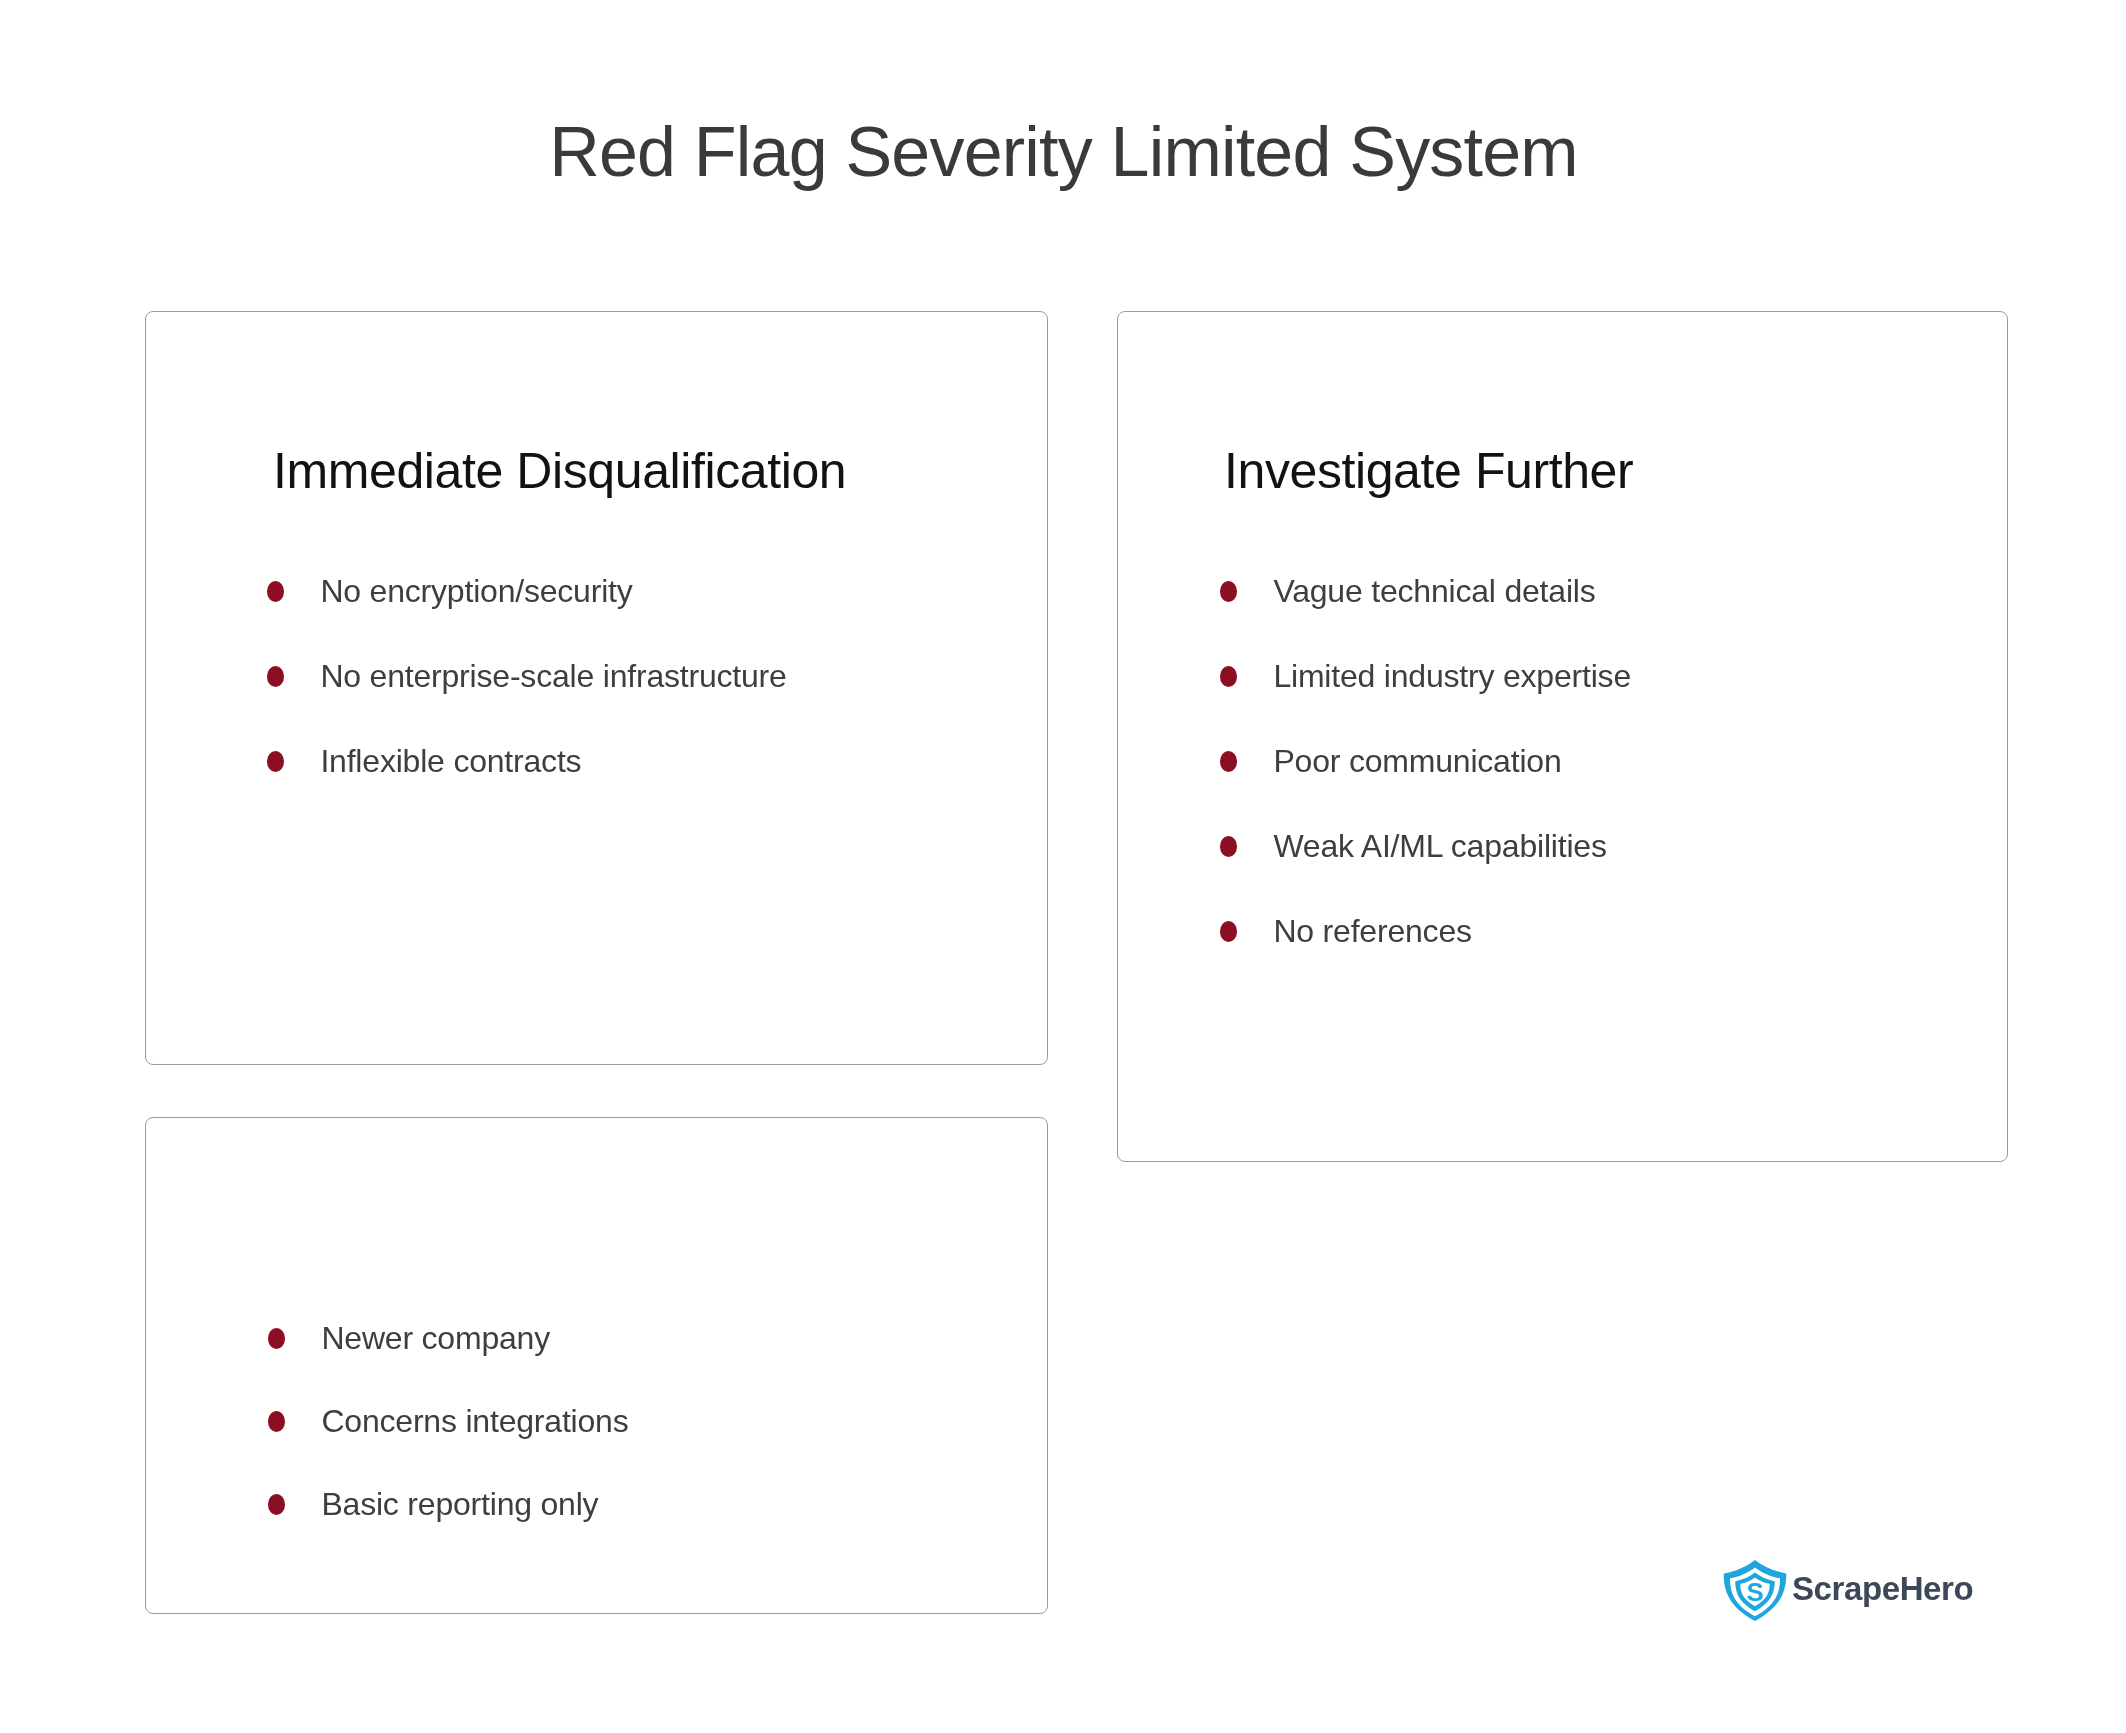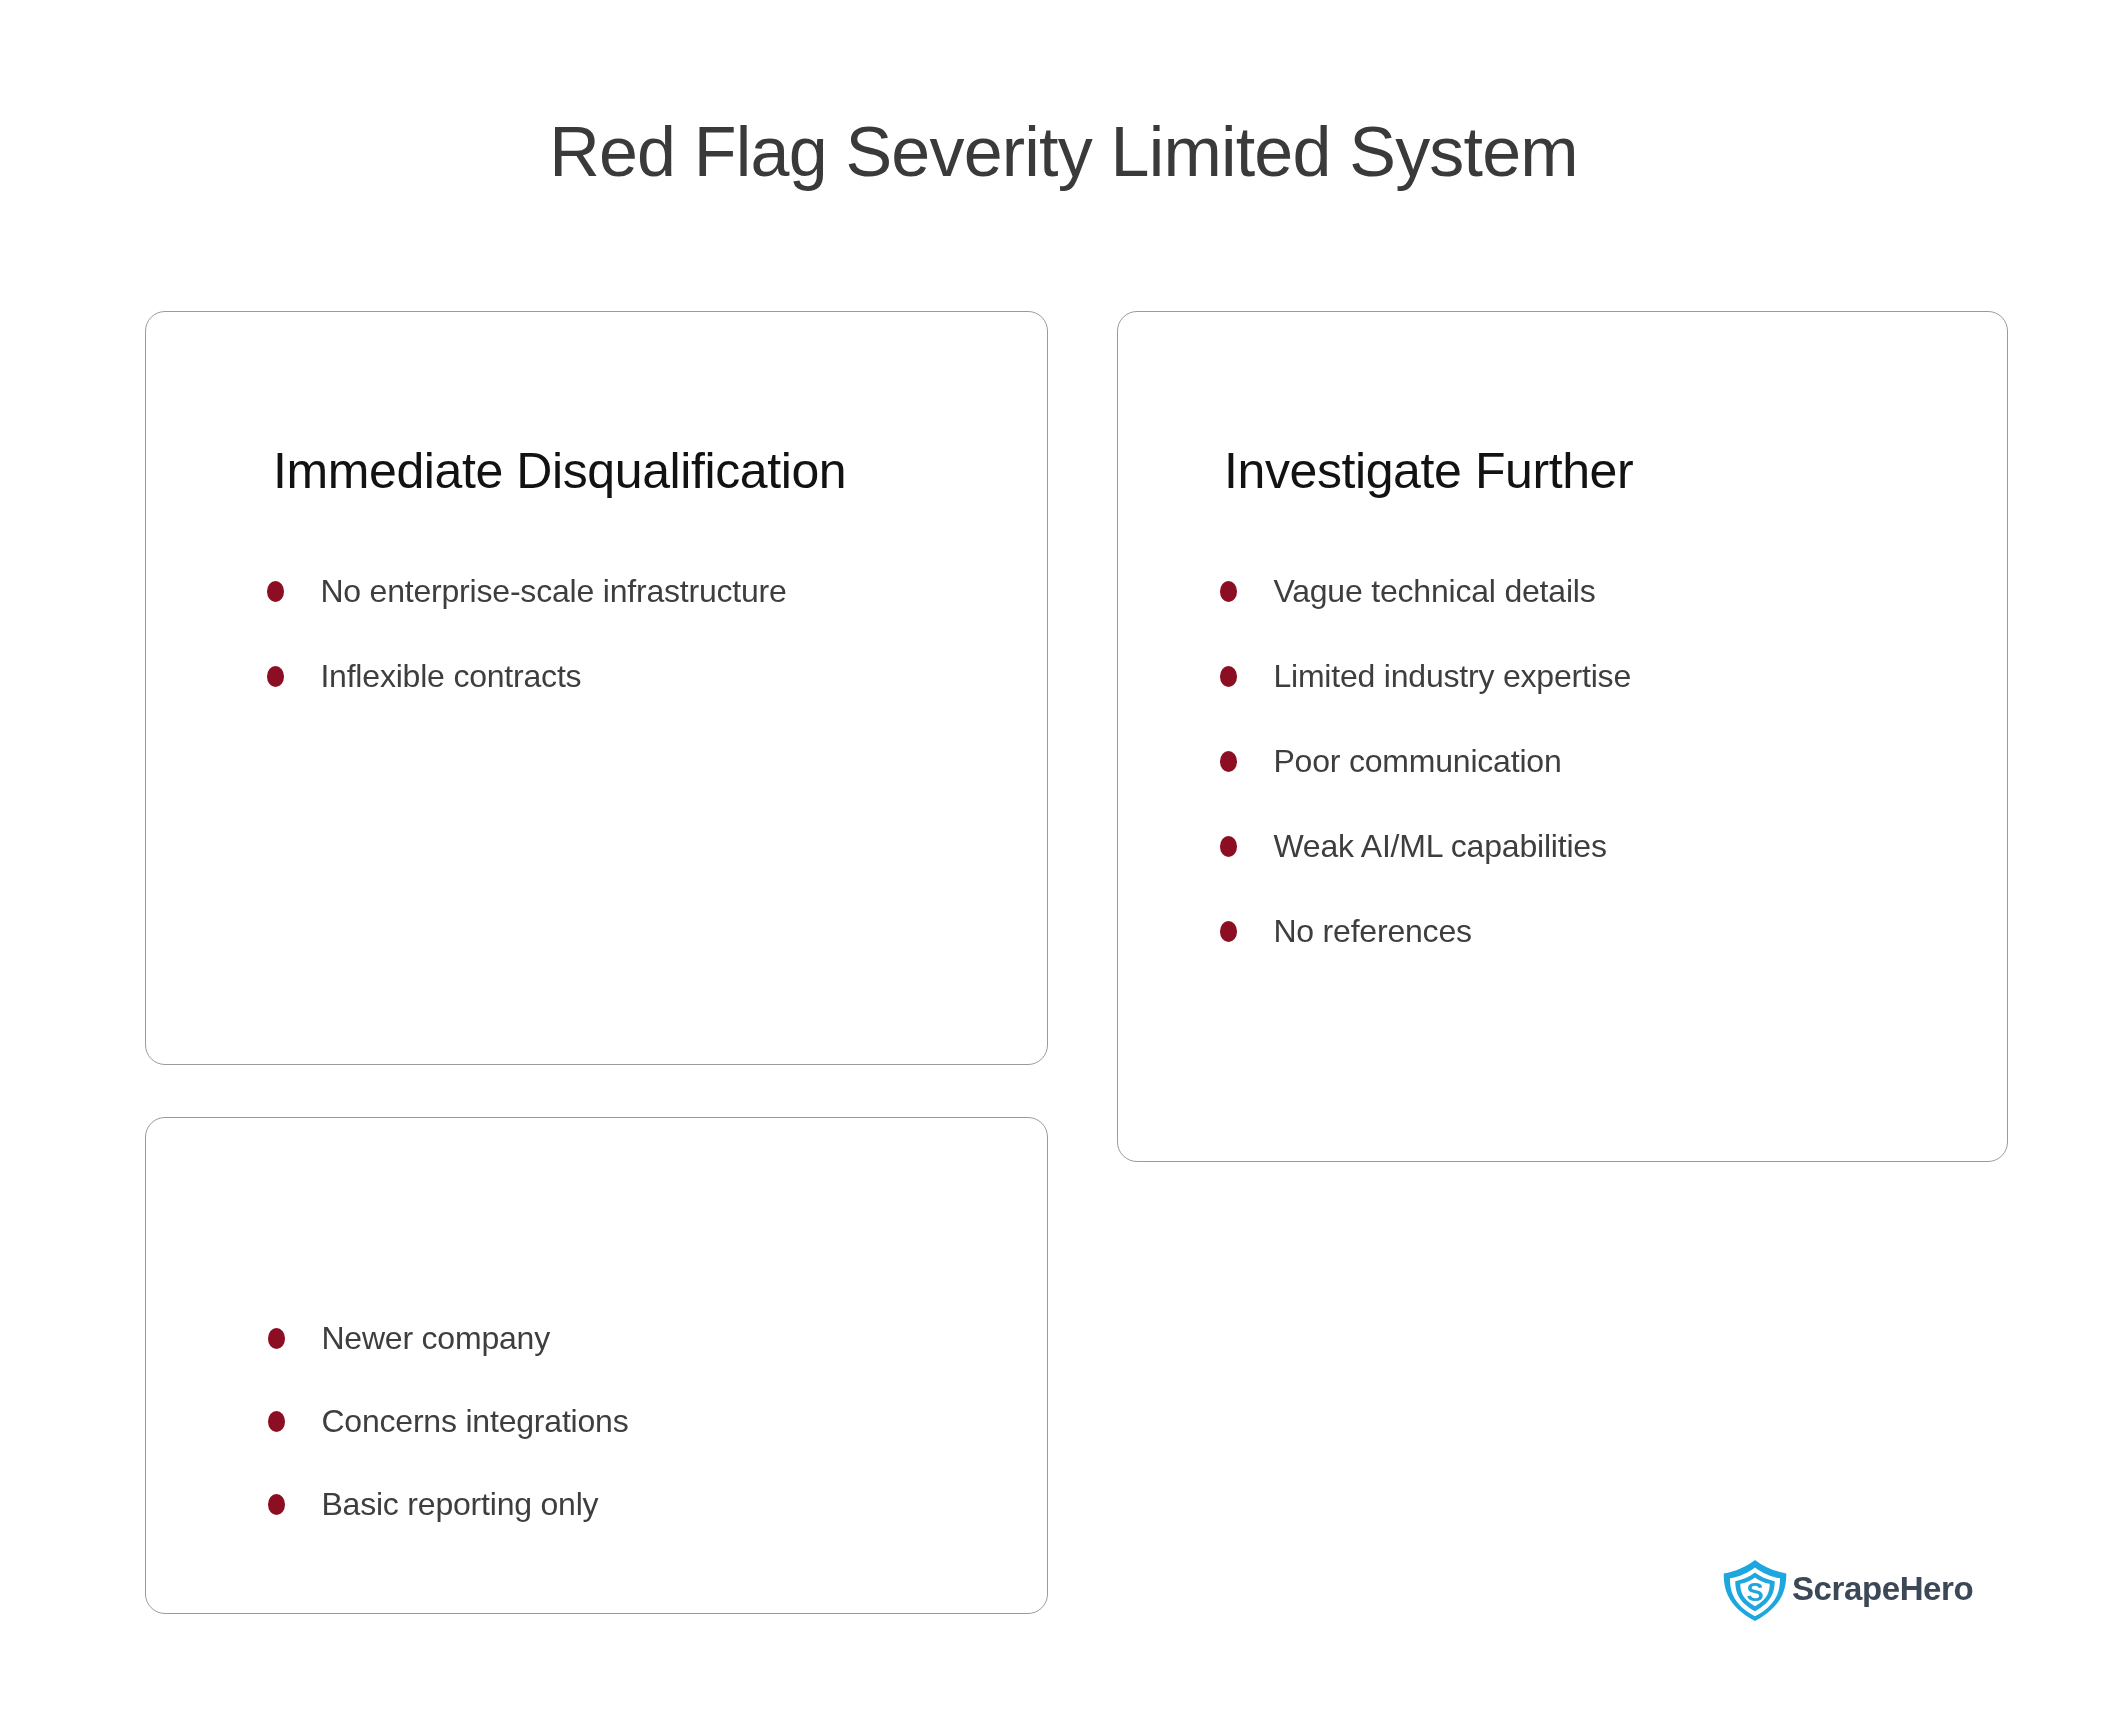--- a/index.html
+++ b/index.html
@@ -29,21 +29,21 @@
     text-align:center;
     font-size:70px;
     line-height:1;
     font-weight:400;
     letter-spacing:-0.8px;
     color:var(--title_gray);
   }
   .box{
     position:absolute;
     border:1.7px solid var(--border_gray);
-    border-radius:20px;
+    border-radius:8px;
     background:#ffffff;
   }
   #box1{left:145px;top:311px;width:903px;height:754px;}
   #box2{left:1117px;top:311px;width:891px;height:851px;}
   #box3{left:145px;top:1117px;width:903px;height:497px;}
   .heading{
     position:absolute;
     font-size:50px;
     line-height:1;
     font-weight:400;
@@ -118,20 +118,24 @@
 
 <div id="canvas">
 
   <h1 class="page-title">Red Flag Severity Limited System</h1>
 
   <section class="box" id="box1">
     <h2 class="heading">Immediate Disqualification</h2>
     <ul class="blist">
 
 
+        <li class="bitem">
+          <span class="dot"></span>
+          <span class="btext">No encryption/security</span>
+        </li>
 
         <li class="bitem">
           <span class="dot"></span>
           <span class="btext">No enterprise-scale infrastructure</span>
         </li>
 
         <li class="bitem">
           <span class="dot"></span>
           <span class="btext">Inflexible contracts</span>
         </li>

